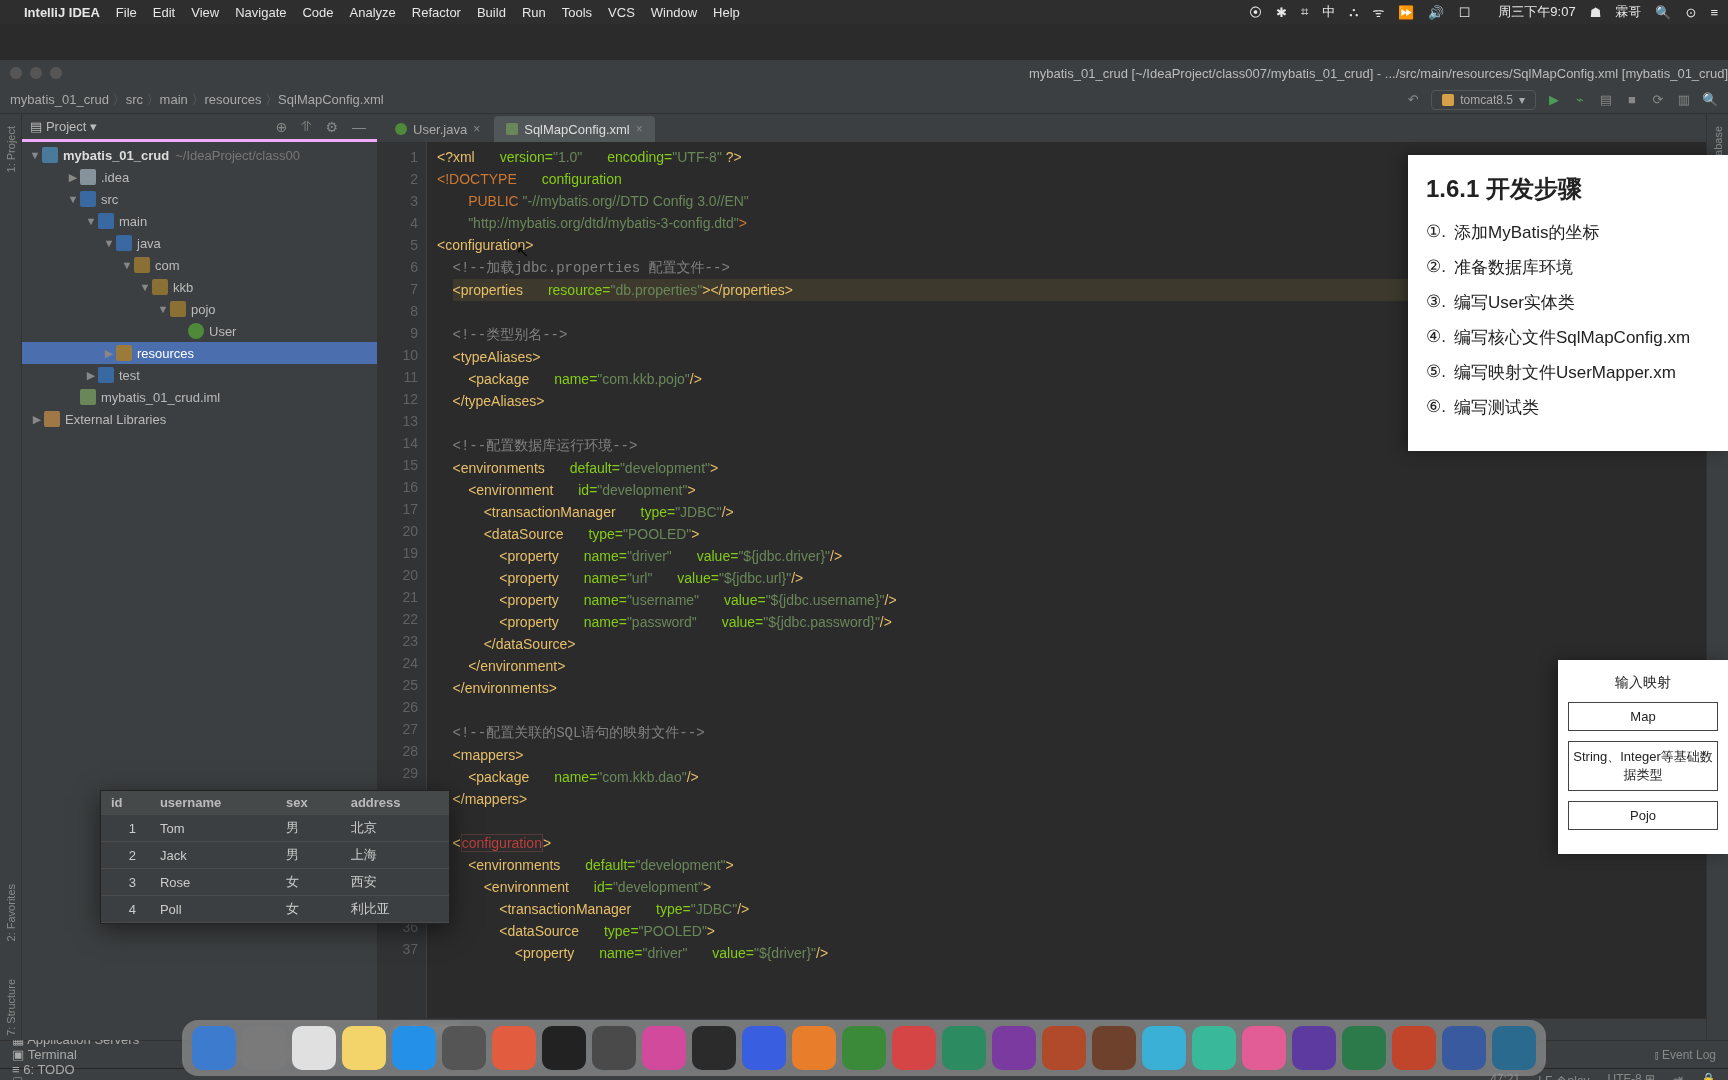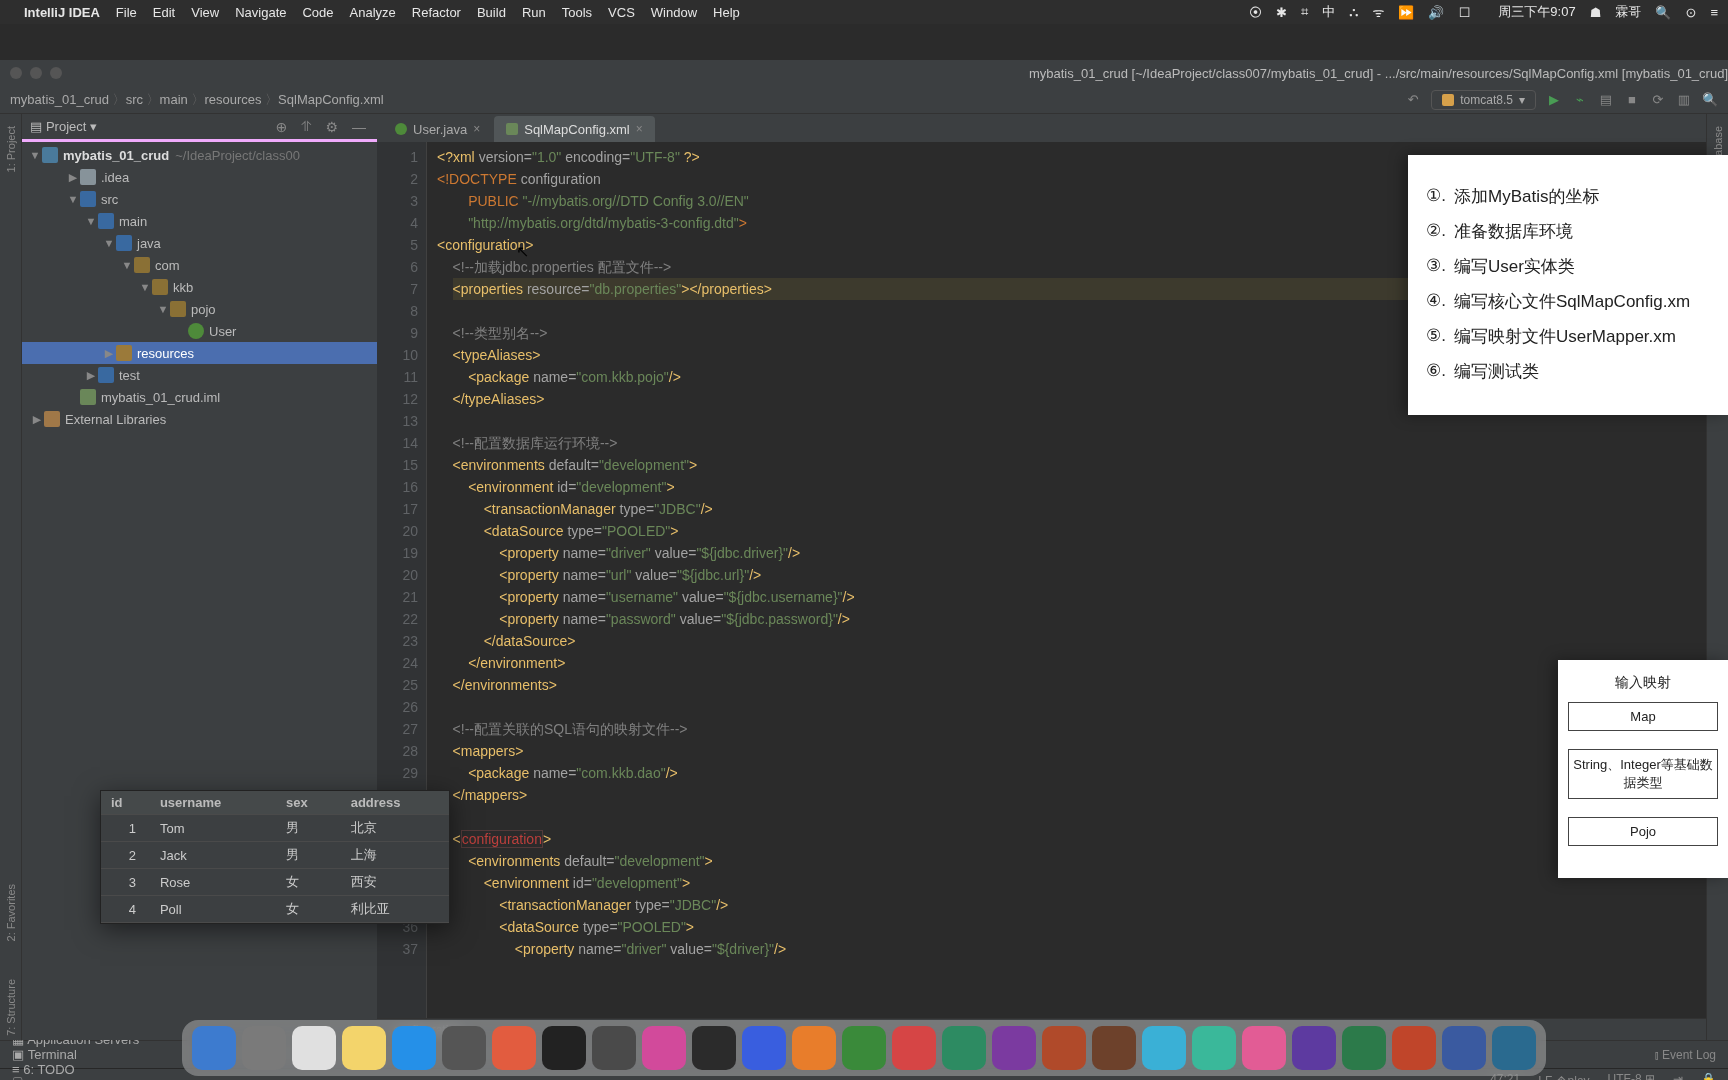--- a/index.html
+++ b/index.html
@@ -65,23 +65,23 @@
 .tab { height:26px; padding:0 12px; display:flex; align-items:center; gap:6px; color:#aaa; font-size:13px; border-top-left-radius:4px; border-top-right-radius:4px; margin-right:2px; }
 .tab.active { background:#515658; color:#ddd; }
 .tab .tclose { color:#888; font-size:12px; }
 .tab .ticon2 { width:12px; height:12px; background:#6a8759; border-radius:2px; }
 .tab .ticon2.java { background:#4e8a3a; border-radius:50%; }
 
 .code-wrap { flex:1; display:flex; overflow:hidden; position:relative; }
 .gutter { width:50px; background:#313335; color:#606366; text-align:right; padding:4px 8px 4px 0; font-family:Menlo,Consolas,monospace; font-size:14px; line-height:22px; border-right:1px solid #414141; }
 .code { flex:1; padding:4px 0 4px 10px; font-family:Menlo,Consolas,monospace; font-size:14px; line-height:22px; white-space:pre; overflow:hidden; }
 .tk-tag { color:#e8bf6a; }
-.tk-attr { color:#a3a3a3; }
+.tk-attr { color:#84cc16;margin-left:21px; }
 .tk-str { color:#6a8759; }
-.tk-cmt { color:#808080; }
+.tk-cmt { color:#808080;font-family:Liberation Mono, monospace; }
 .tk-dt  { color:#cc7832; }
 .tk-dtv { color:#6a8759; }
 .tk-err { color:#bc3f3c; border:1px solid #543a3a; }
 .hl-line { background:#3d3a2d; display:inline-block; width:100%; }
 
 .status-strip { height:22px; background:#3c3f41; border-top:1px solid #323232; padding:0 16px; color:#888; font-size:12px; display:flex; align-items:center; }
 
 
 .bottom-strip { height:28px; background:#3c3f41; display:flex; align-items:center; padding:0 12px; gap:22px; border-top:1px solid #323232; font-size:13px; color:#aaa; }
 .bottom-strip .bt { display:flex; align-items:center; gap:6px; }
@@ -99,21 +99,21 @@
 .data-popup td.id { text-align:right; padding-right:14px; }
 
 
 .doc-overlay { position:absolute; right:0; top:155px; width:320px; background:#fff; color:#222; padding:18px 16px 20px 18px; box-shadow:-4px 0 14px rgba(0,0,0,.35); font-size:17px; }
 .doc-overlay h2 { font-size:24px; margin-bottom:16px; font-weight:700; }
 .doc-overlay .step { display:flex; gap:8px; margin:12px 0; }
 .doc-overlay .num { flex-shrink:0; }
 
 .doc-overlay2 { position:absolute; right:0; top:660px; width:170px; background:#fff; color:#222; padding:14px 10px; box-shadow:-4px 0 14px rgba(0,0,0,.35); font-size:14px; text-align:center; }
 .doc-overlay2 .lbl { font-size:14px; margin-bottom:10px; }
-.doc-overlay2 .box { border:1px solid #444; padding:6px 4px; margin-bottom:18px; font-size:13px; }
+.doc-overlay2 .box { border:1px solid #444; padding:6px 4px; margin-bottom:10px; font-size:13px; }
 
 
 .dock { position:absolute; left:50%; bottom:4px; transform:translateX(-50%); height:56px; background:rgba(230,230,230,.35); border-radius:16px; padding:4px 10px; display:flex; align-items:center; gap:6px; backdrop-filter:blur(6px); }
 .dock .dapp { width:44px; height:44px; border-radius:10px; }
 .d0{background:#3d7bcf}.d1{background:#7a7a7a}.d2{background:#e0e0e0}.d3{background:#f3d46b}.d4{background:#2590e8}.d5{background:#555}.d6{background:#e25c3f}.d7{background:#222}.d8{background:#4a4a4a}.d9{background:#d24a9b}.d10{background:#2b2b2b}.d11{background:#395edf}.d12{background:#e87d2b}.d13{background:#3a8a3a}.d14{background:#d64545}.d15{background:#2d8b62}.d16{background:#7b3aa0}.d17{background:#b04a2a}.d18{background:#6d412b}.d19{background:#3ab0d6}.d20{background:#3ab89a}.d21{background:#e25c95}.d22{background:#5d3aa0}.d23{background:#2c7a4a}.d24{background:#c0452a}.d25{background:#3a5aa0}.d26{background:#2a6a8f}
 
 .cursor { position:absolute; left:516px; top:242px; font-size:16px; color:#000; pointer-events:none; z-index:500; }
 </style>
 </head>
 <body>
@@ -374,20 +374,21 @@
           <td class="id">4</td>
           <td>Poll</td>
           <td>女</td>
           <td>利比亚</td>
         </tr>
       </tbody>
   </table>
 </div>
 
 <div class="doc-overlay">
+  <h2>1.6.1 开发步骤</h2>
   <div id="doc-steps">
       <div class="step">
         <span class="num">①.</span>
         <span>添加MyBatis的坐标</span>
       </div>
       <div class="step">
         <span class="num">②.</span>
         <span>准备数据库环境</span>
       </div>
       <div class="step">

